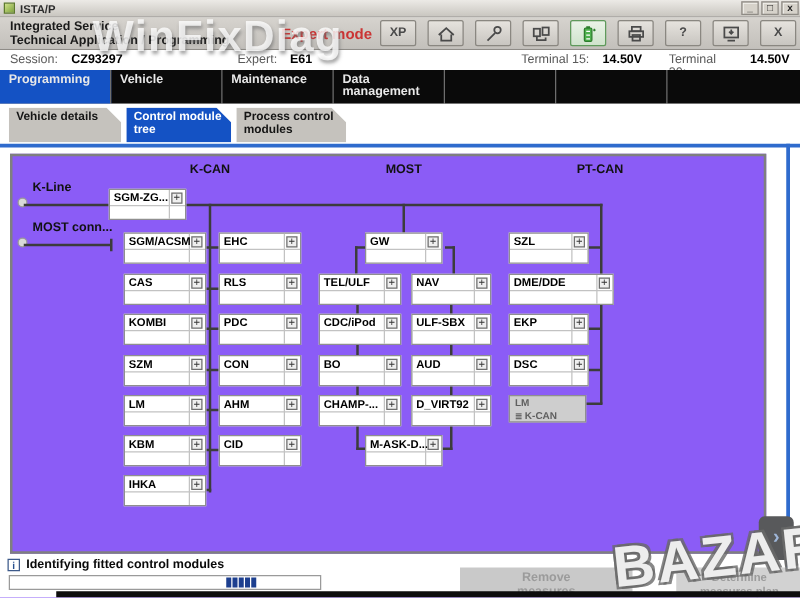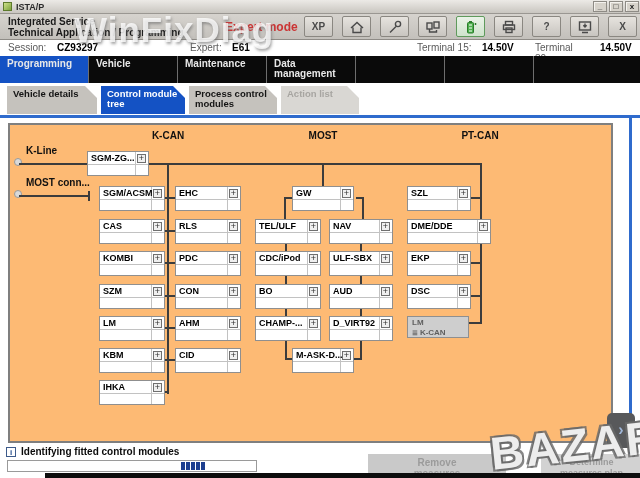--- a/index.html
+++ b/index.html
@@ -50,21 +50,21 @@
   .stab { position:absolute; top:3px; height:28px; padding:3px 6px; font-size:9.5px;
     font-weight:bold; line-height:10px; background:#c5c2bd; color:#151515;
     clip-path:polygon(0 0, calc(100% - 12px) 0, 100% 12px, 100% 100%, 0 100%); }
   .stab.active { background:#1452c4; color:#fff; }
   .stab.disabled { background:#d9d7d3; color:#a7a5a1; }
   .blue-line { position:absolute; left:0; top:115px; width:640px; height:3px; background:#2f6bcd; }
   .blue-right { position:absolute; left:629px; top:115px; width:3px; height:359px; background:#2f6bcd; }
 
   
   .panel { position:absolute; left:8px; top:123px; width:605px; height:320px;
-    background:#fdba74; border:2px solid #7f7f7f; }
+    background:#8b5cf6; border:2px solid #7f7f7f; }
   .bus-header { position:absolute; top:5px; transform:translateX(-50%); font-size:10px;
     font-weight:bold; color:#111; }
   .ln { position:absolute; background:#3c3c3c; }
   .node { position:absolute; height:25px; background:#fff; border:1px solid #8f8f8f; }
   .node .hdiv { position:absolute; left:0; right:0; top:12px; height:1px; background:#c2c2c2; }
   .node .vdiv { position:absolute; right:12px; top:0; bottom:0; width:1px; background:#c2c2c2; }
   .node .nlbl { position:absolute; left:3px; top:1px; font-size:9px; font-weight:bold;
     color:#000; white-space:nowrap; }
   .plus { position:absolute; right:2px; top:2px; width:9px; height:9px; border:1px solid #6f6f6f;
     background:#efefef; font-size:9px; line-height:7px; text-align:center; color:#333; }
@@ -196,21 +196,20 @@
     <div class="mtab">Data management</div>
     <div class="mtab"></div>
     <div class="mtab"></div>
     <div class="mtab filler"></div>
   </div>
 
 <div class="sub-tabs">
     <div class="stab" style="left: 7px; width: 90px;">Vehicle details</div>
     <div class="stab active" style="left: 101px; width: 84px;">Control module tree</div>
     <div class="stab" style="left: 189px; width: 88px;">Process control modules</div>
-    <div class="stab disabled" style="left: 281px; width: 78px;">Action list</div>
   </div>
 <div class="blue-line"></div>
 <div class="blue-right"></div>
 
 <div class="panel">
   <span class="bus-header" style="left:158px">K-CAN</span>
   <span class="bus-header" style="left:313px">MOST</span>
   <span class="bus-header" style="left:470px">PT-CAN</span>
 
   <span class="conn-dot" style="left:4px; top:33px"></span>

